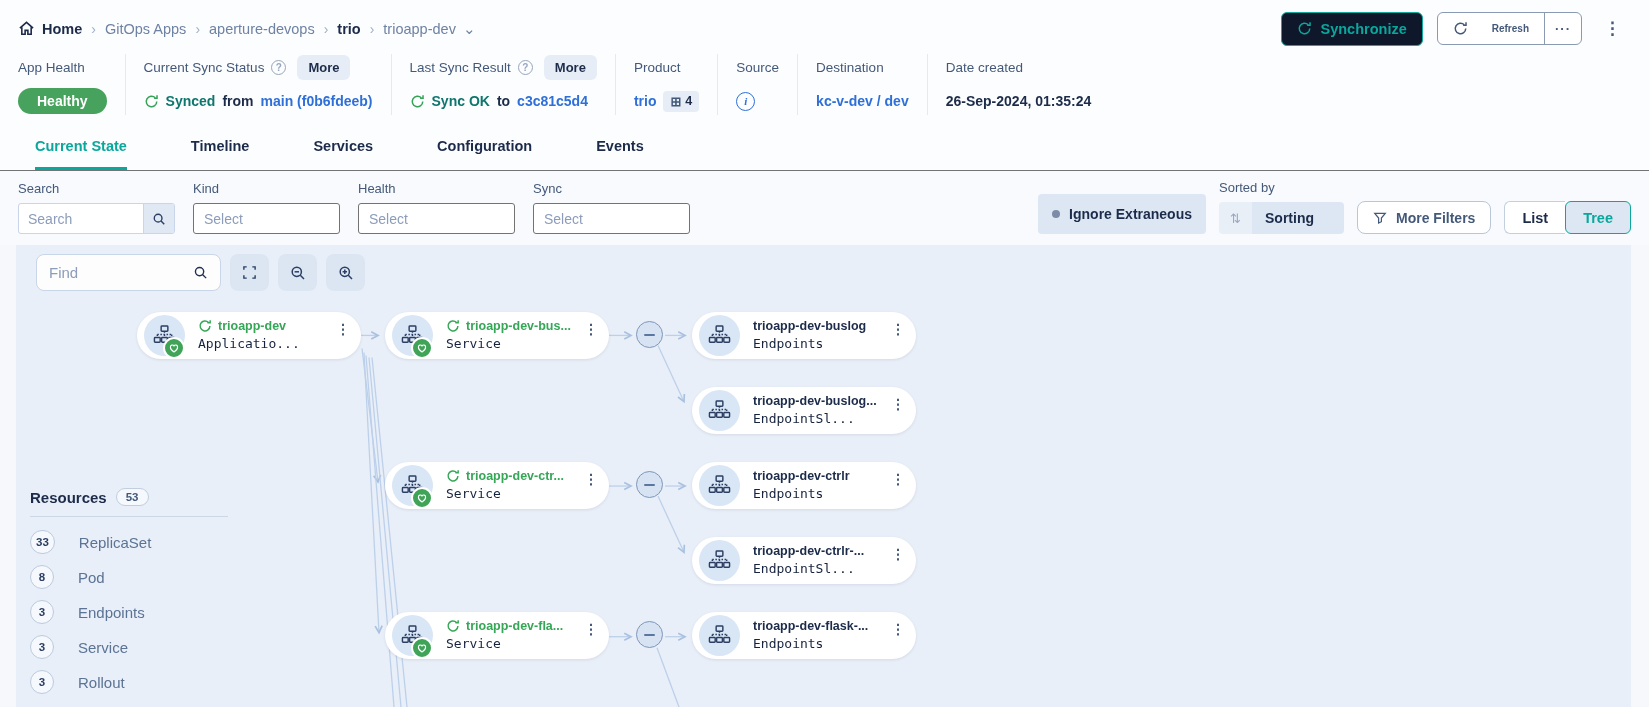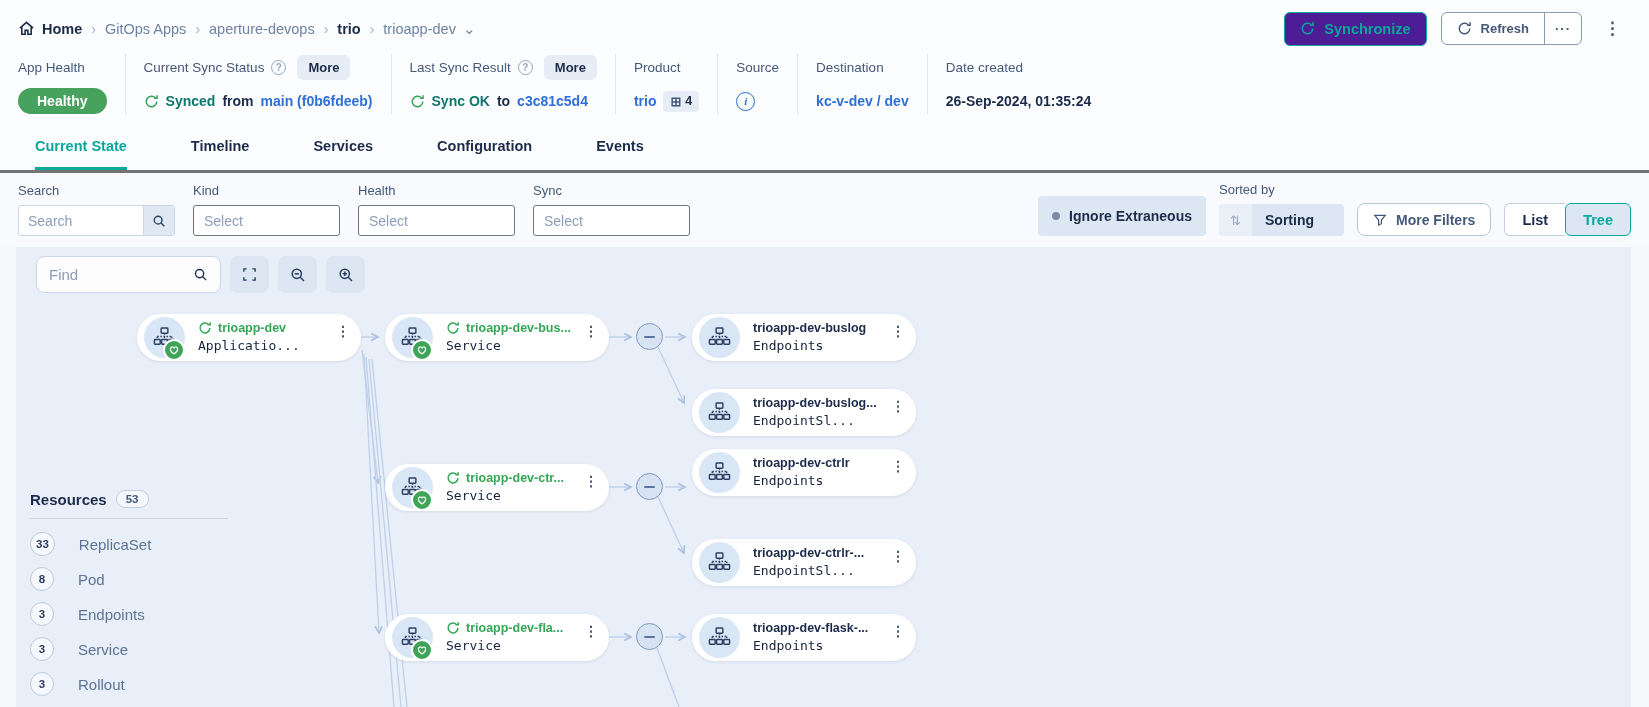--- a/index.html
+++ b/index.html
@@ -13,23 +13,23 @@
   svg { display:block; }
 
   
   .topbar { background:#fcfdfe; display:flex; justify-content:space-between; align-items:center; padding:11px 20px 2px 18px; height:48px; }
   .crumbs { display:flex; align-items:center; gap:9px; font-size:14.5px; }
   .crumb { color:#6e82a3; cursor:pointer; display:flex; align-items:center; gap:7px; }
   .crumb.strong { color:#1c2b4a; font-weight:bold; }
   .crumb-sep { color:#9fb0c9; font-size:14px; }
   .crumb .chev { color:#6e82a3; font-size:15px; line-height:8px; }
   .top-actions { display:flex; align-items:center; gap:14px; }
-  .btn-sync { display:flex; align-items:center; gap:9px; border:1px solid #0fab9f; color:#0aa79c; background:#4c1d95; font-weight:bold; font-size:14.5px; padding:8px 15px; border-radius:6px; cursor:pointer; }
+  .btn-sync { display:flex; align-items:center; gap:9px; border:1px solid #0fab9f; color:#0aa79c; background:#0f172a; font-weight:bold; font-size:14.5px; padding:8px 15px; border-radius:6px; cursor:pointer; }
   .refresh-group { display:flex; align-items:stretch; border:1px solid #8a9ab2; border-radius:6px; background:#fff; overflow:hidden; }
-  .btn-refresh { display:flex; align-items:center; gap:9px; color:#44597a; font-weight:bold; font-size:13px; padding:8px 15px; cursor:pointer; }
+  .btn-refresh { display:flex; align-items:center; gap:24px; color:#44597a; font-weight:bold; font-size:10px; padding:8px 15px; cursor:pointer; }
   .btn-ellipsis { border-left:1px solid #8a9ab2; display:flex; align-items:center; padding:0 10px; color:#44597a; font-weight:bold; letter-spacing:1px; cursor:pointer; font-size:13px; }
   .kebab-top { color:#44597a; font-size:17px; font-weight:bold; padding:0 8px; cursor:pointer; }
 
   
   .statusbar { background:#fcfdfe; display:flex; align-items:flex-start; padding:6px 18px 14px; }
   .scol { padding:0 18px; border-left:1px solid #e4eaf3; }
   .scol:first-child { padding-left:0; border-left:none; }
   .slabel { display:flex; align-items:center; gap:7px; font-size:13.5px; color:#44597a; height:26px; margin-bottom:7px; white-space:nowrap; }
   .help-ico { width:15px; height:15px; border:1.2px solid #97a6bd; border-radius:50%; color:#97a6bd; font-size:10px; font-weight:bold; display:flex; align-items:center; justify-content:center; }
   .more-btn { background:#e7edf6; border-radius:6px; padding:5px 11px; font-size:13px; font-weight:bold; color:#1c2b4a; cursor:pointer; margin-left:4px; }
@@ -37,21 +37,21 @@
   .pill-healthy { background:#47a25d; color:#fff; font-weight:bold; font-size:14px; border-radius:15px; padding:5px 19px; }
   .green-t { color:#0f766e; }
   .dark-t { color:#1c2b4a; }
   .link-t { color:#2e6fd8; cursor:pointer; }
   .grid-badge { background:#e7edf6; border-radius:4px; padding:3px 7px; display:flex; align-items:center; gap:4px; color:#1c2b4a; font-size:12.5px; font-weight:bold; cursor:pointer; }
   .grid-badge .g { font-size:13px; color:#44597a; }
   .info-ico { width:19px; height:19px; border:1.6px solid #2e6fd8; border-radius:50%; color:#2e6fd8; font-size:11px; font-weight:bold; font-style:italic; display:flex; align-items:center; justify-content:center; cursor:pointer; font-family:"Liberation Serif", serif; }
   .on-chip { background:#def0e2; color:#2f9e57; font-weight:bold; font-size:13.5px; padding:4px 8px; border-radius:3px; }
 
   
-  .tabs { background:#fcfdfe; display:flex; gap:64px; padding:9px 0 0 35px; border-bottom:3px solid #737373; }
+  .tabs { background:#fcfdfe; display:flex; gap:64px; padding:9px 0 0 35px; border-bottom:1px solid #737373; }
   .tab { font-size:14.5px; font-weight:bold; color:#1c2b4a; padding-bottom:13px; cursor:pointer; border-bottom:3px solid transparent; }
   .tab.active { color:#0aa79c; border-bottom-color:#0aa79c; }
 
   
   .filterbar { background:#f8fafd; display:flex; justify-content:space-between; align-items:flex-end; padding:9px 18px 11px; }
   .fields { display:flex; gap:18px; }
   .field .flabel { font-size:13px; color:#44597a; margin-bottom:7px; }
   .searchbox { display:flex; width:157px; height:31px; border:1px solid #c9d5e8; border-radius:3px; overflow:hidden; background:#fff; }
   .searchbox input { border:none; outline:none; flex:1; min-width:0; padding:0 9px; font-size:14px; color:#20304f; background:transparent; font-family:"Liberation Sans",sans-serif; }
   .searchbox input::placeholder, .selbox input::placeholder, .findbox input::placeholder { color:#8c9cba; }
@@ -457,21 +457,21 @@
             <path d="M13.6 8a5.6 5.6 0 1 1-1.6-3.95"></path>
             <path d="M13.9 1.3v3.1h-3.1"></path>
           </svg>
         </span>
       <span>trioapp-dev-ctr...</span>
     </div>
     <div class="node-kind">Service</div>
     <div class="node-kebab">⋮</div>
   </div>
 
-  <div class="node" style="left:676px;top:202px">
+  <div class="node" style="left:676px;top:217px">
     <div class="avatar">
       <svg width="23" height="23" viewBox="0 0 24 24" fill="none" stroke="#2c3f63" stroke-width="1.5">
           <rect x="8.5" y="2" width="7" height="5.5" rx="0.8"></rect>
           <path d="M12 7.5v3.5M4.5 11h15M4.5 11v2.5M12 11v2.5M19.5 11v2.5" stroke-dasharray="1.6 1.6"></path>
           <rect x="1.5" y="14" width="6" height="5" rx="0.8"></rect>
           <rect x="9" y="14" width="6" height="5" rx="0.8"></rect>
           <rect x="16.5" y="14" width="6" height="5" rx="0.8"></rect>
         </svg>
     </div>
     <div class="node-title">

